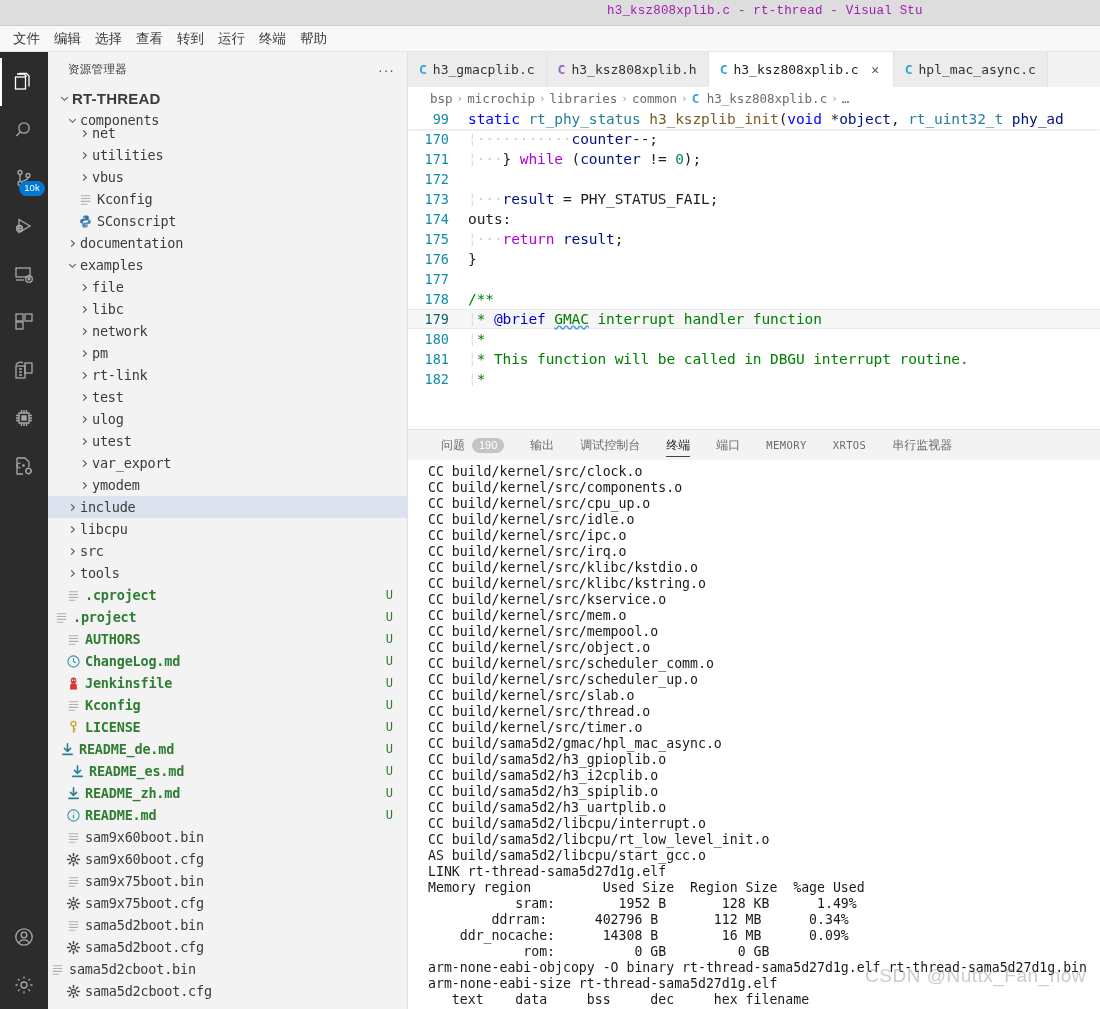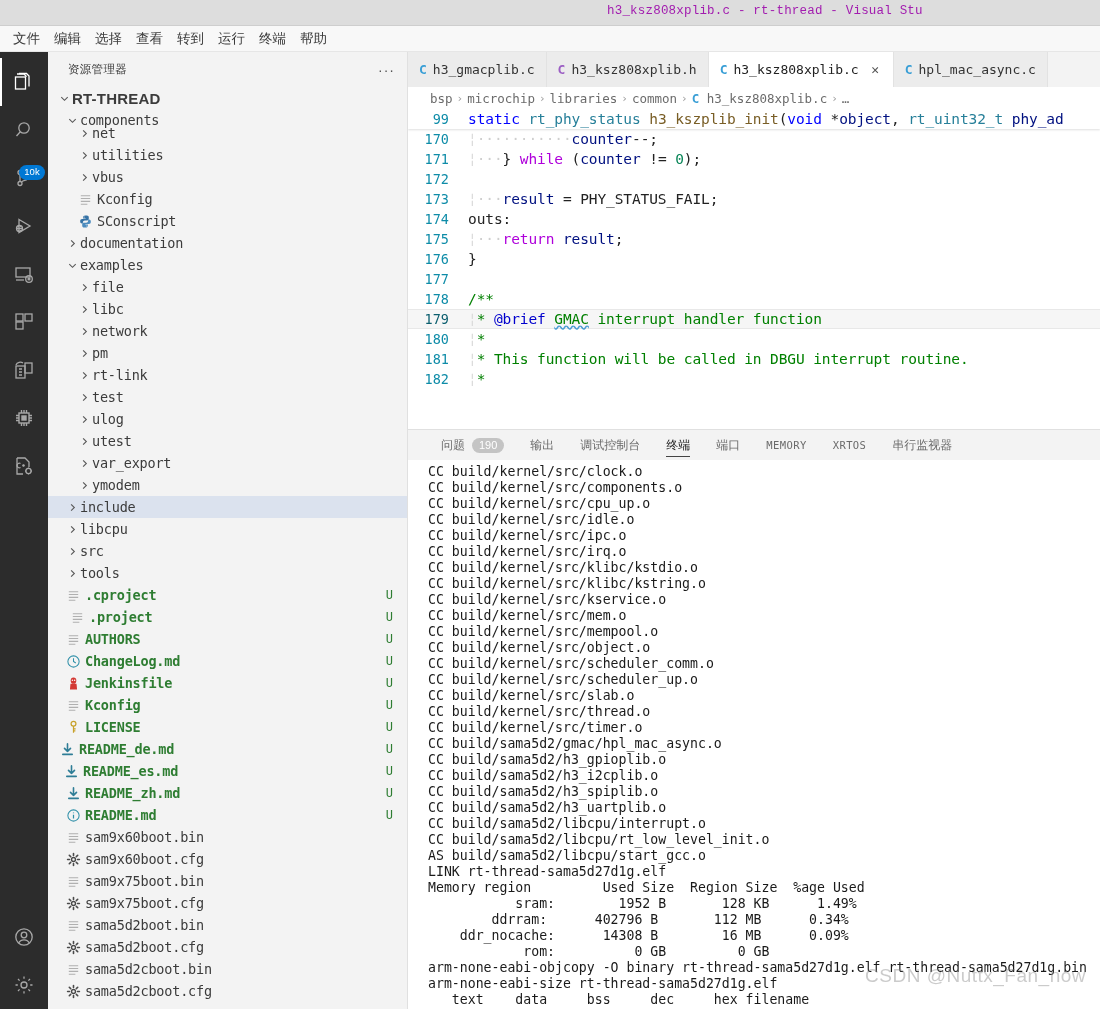--- a/index.html
+++ b/index.html
@@ -46,21 +46,21 @@
   .act-icon {
     width: 48px; height: 48px; display: flex; align-items: center; justify-content: center;
     position: relative; cursor: pointer; color: #a8a8a8;
   }
   .act-icon.active { color: #ffffff; }
   .act-icon.active::before {
     content: ""; position: absolute; left: 0; top: 0; bottom: 0; width: 2px; background: #ffffff;
   }
   .act-icon svg { display: block; }
   .act-badge {
-    position: absolute; bottom: 22px; right: 3px;
+    position: absolute; bottom: 6px; right: 3px;
     background: #0078d4; color: #fff; font-size: 9.5px; line-height: 14px;
     min-width: 26px; height: 15px; border-radius: 8px; text-align: center;
     padding: 0 4px; font-family: "Liberation Sans", sans-serif;
   }
   .act-spacer { flex: 1 1 auto; }
 
   
   .sidebar {
     width: 360px; flex: 0 0 360px; background: #f3f3f3;
     border-right: 1px solid #e0e0e0; display: flex; flex-direction: column;
@@ -481,21 +481,21 @@
             <span class="ficon">
               <svg width="15" height="15" viewBox="0 0 16 16">
                 <g stroke="#b0b0b0" stroke-width="1.1" fill="none">
                   <path d="M3 4h10M3 7h10M3 10h10M3 13h7"></path>
                 </g>
               </svg>
             </span>
             <span class="rlabel">.cproject</span>
             <span class="rstatus">U</span>
           </div>
-          <div class="row git" style="padding-left: 20px;">
+          <div class="row git" style="padding-left: 4px;">
             <span class="ficon">
               <svg width="15" height="15" viewBox="0 0 16 16">
                 <g stroke="#b0b0b0" stroke-width="1.1" fill="none">
                   <path d="M3 4h10M3 7h10M3 10h10M3 13h7"></path>
                 </g>
               </svg>
             </span>
             <span class="rlabel">.project</span>
             <span class="rstatus">U</span>
           </div>
@@ -556,21 +556,21 @@
           <div class="row git" style="padding-left: 10px;">
             <span class="ficon">
               <svg width="15" height="15" viewBox="0 0 16 16">
                 <path d="M8 2v8M8 10 4.8 6.8M8 10l3.2-3.2" stroke="#2e7d96" stroke-width="1.7" fill="none" stroke-linecap="round"></path>
                 <path d="M3 13.2h10" stroke="#2e7d96" stroke-width="1.7" stroke-linecap="round"></path>
               </svg>
             </span>
             <span class="rlabel">README_de.md</span>
             <span class="rstatus">U</span>
           </div>
-          <div class="row git" style="padding-left: 14px; align-items: center;">
+          <div class="row git" style="padding-left: 20px; align-items: center;">
             <span class="ficon">
               <svg width="15" height="15" viewBox="0 0 16 16">
                 <path d="M8 2v8M8 10 4.8 6.8M8 10l3.2-3.2" stroke="#2e7d96" stroke-width="1.7" fill="none" stroke-linecap="round"></path>
                 <path d="M3 13.2h10" stroke="#2e7d96" stroke-width="1.7" stroke-linecap="round"></path>
               </svg>
             </span>
             <span class="rlabel">README_es.md</span>
             <span class="rstatus">U</span>
           </div>
           <div class="row git" style="padding-left: 16px;">
@@ -643,21 +643,21 @@
           </div>
           <div class="row" style="padding-left: 16px;">
             <span class="ficon">
               <svg width="15" height="15" viewBox="0 0 16 16">
                 <circle cx="8" cy="8" r="2.1" fill="none" stroke="#4a4a4a" stroke-width="1.5"></circle>
                 <path d="M8 1.7v2M8 12.3v2M1.7 8h2M12.3 8h2M3.5 3.5 5 5M11 11l1.5 1.5M12.5 3.5 11 5M5 11l-1.5 1.5" stroke="#4a4a4a" stroke-width="1.7" stroke-linecap="round"></path>
               </svg>
             </span>
             <span class="rlabel">sama5d2boot.cfg</span>
           </div>
-          <div class="row" style="padding-left: 16px;">
+          <div class="row" style="">
             <span class="ficon">
               <svg width="15" height="15" viewBox="0 0 16 16">
                 <g stroke="#b0b0b0" stroke-width="1.1" fill="none">
                   <path d="M3 4h10M3 7h10M3 10h10M3 13h7"></path>
                 </g>
               </svg>
             </span>
             <span class="rlabel">sama5d2cboot.bin</span>
           </div>
           <div class="row" style="padding-left: 16px;">

